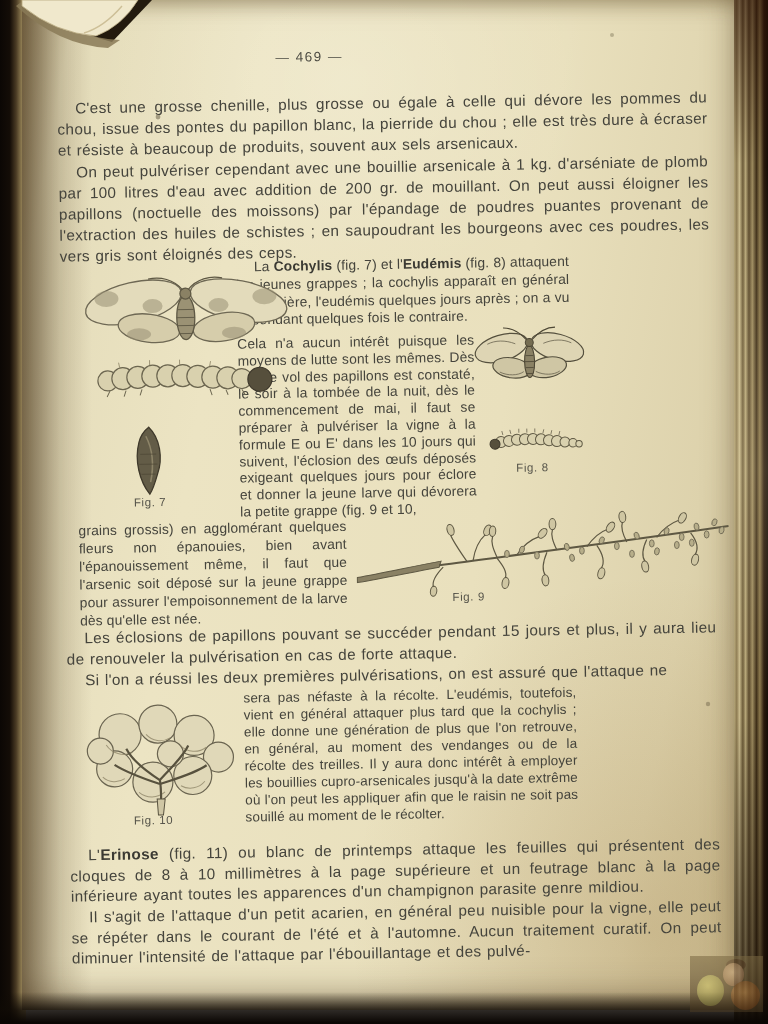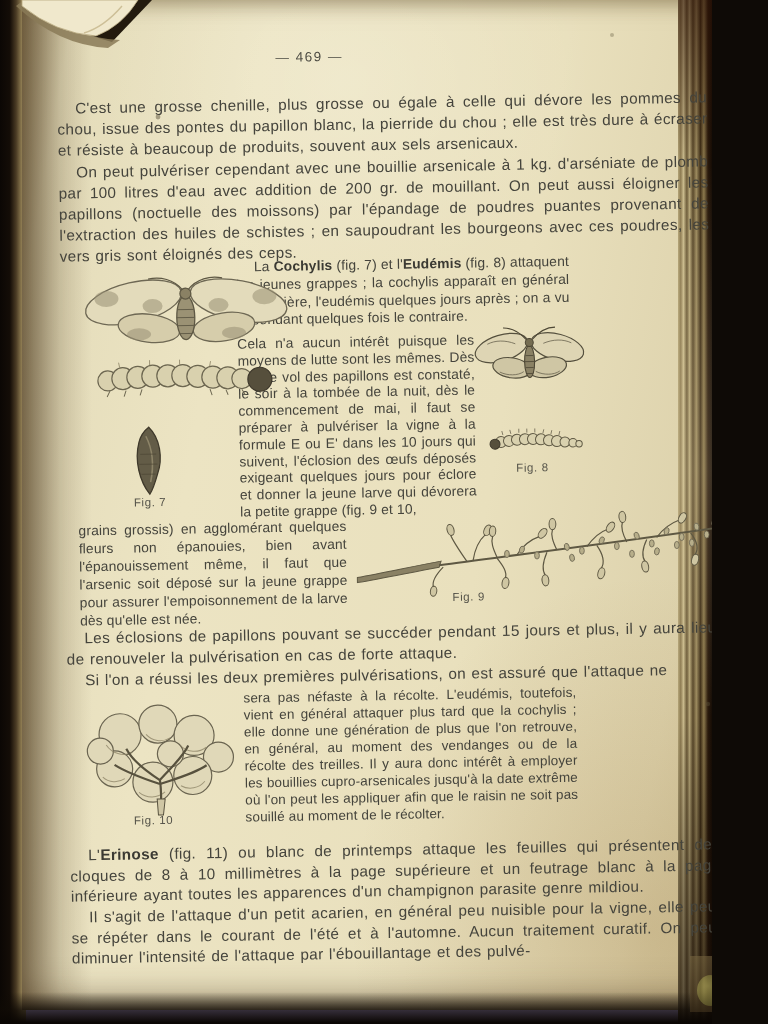--- a/index.html
+++ b/index.html
@@ -1,18 +1,18 @@
 <!DOCTYPE html>
 <html><head>
 <meta charset="utf-8">
 <style>
   html,body{margin:0;padding:0;background:#0e0a06;}
   #stage{
-    position:relative;width:712px;height:1024px;overflow:hidden;
-    background:#c4b5fd;
+    position:relative;width:768px;height:1024px;overflow:hidden;
+    background:#a3a3a3;
     font-family:"Liberation Sans","DejaVu Sans",sans-serif;
   }
   
   #under-pages{
     position:absolute;left:0;top:0;width:26px;height:1024px;
     background:linear-gradient(90deg,#0b0704 0%,#140d07 38%,#4a3b24 62%,#8a784f 82%,#a8946a 100%);
   }
   #page{
     position:absolute;left:22px;top:0;width:714px;height:1010px;
     background:

